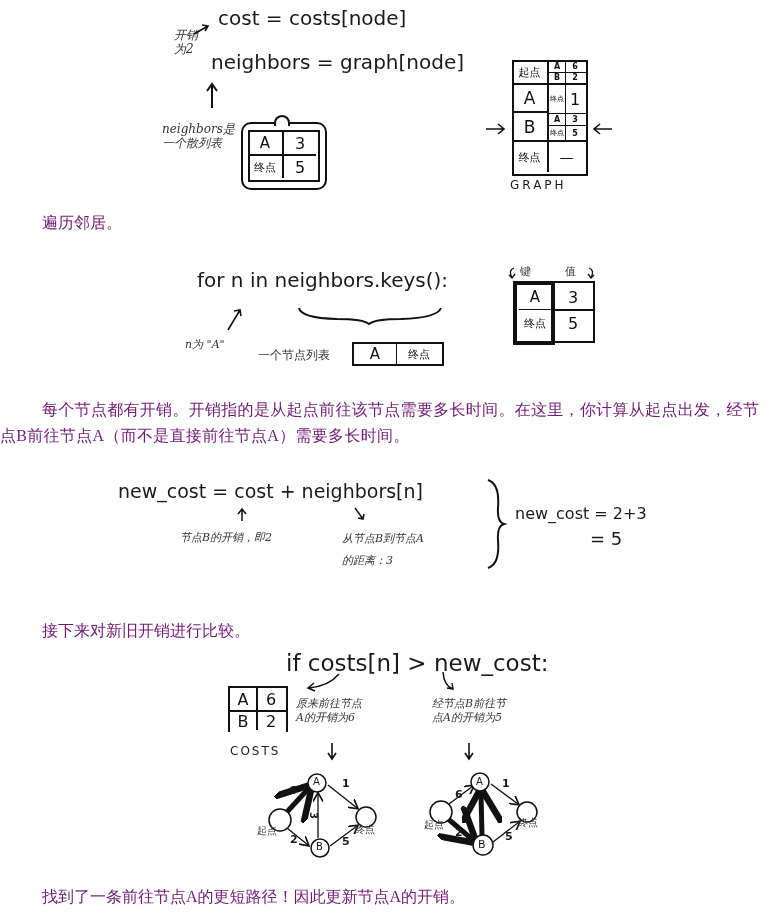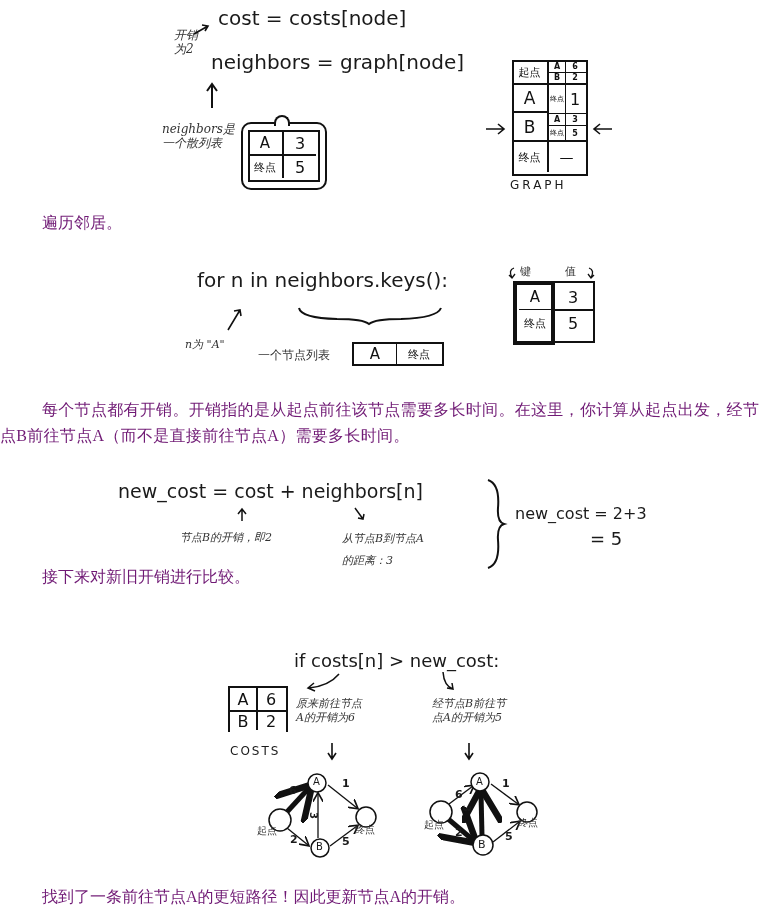--- a/index.html
+++ b/index.html
@@ -127,24 +127,24 @@
   <div class="abs note" style="left:180px;top:530px;font-size:11px;">节点B的开销，即2</div>
   <div class="abs note" style="left:342px;top:528px;font-size:11px;line-height:22px;white-space:pre;">从节点B到节点A
 的距离：3</div>
   <svg style="left:486px;top:478px;" width="20" height="92">
     <path d="M2 2 Q14 6 12 30 Q11 44 18 46 Q11 48 12 62 Q14 86 2 90" stroke="#111" stroke-width="2" fill="none"></path>
   </svg>
   <div class="abs hand" style="left:515px;top:504px;font-size:16px;">new_cost = 2+3</div>
   <div class="abs hand" style="left:590px;top:528px;font-size:18px;">= 5</div>
 </div>
 
-<div class="para" style="left:42px;top:564px;">接下来对新旧开销进行比较。</div>
-
-<div>
-  <div class="abs hand" style="left:294px;top:650px;font-size:18px;">if costs[n] &gt; new_cost:</div>
+<div class="para" style="left:42px;top:618px;">接下来对新旧开销进行比较。</div>
+
+<div>
+  <div class="abs hand" style="left:286px;top:650px;font-size:23px;">if costs[n] &gt; new_cost:</div>
   <svg style="left:305px;top:672px;" width="36" height="20">
     <path d="M34 2 Q24 14 4 16 M9 11 L3 16 L10 19" stroke="#111" stroke-width="1.5" fill="none"></path>
   </svg>
   <svg style="left:440px;top:670px;" width="16" height="22">
     <path d="M3 2 Q4 16 13 19 M7 18 L13 19 L12 13" stroke="#111" stroke-width="1.5" fill="none"></path>
   </svg>
 
   <div class="abs" style="left:228px;top:686px;width:56px;height:44px;border-left:2px solid #111;border-right:2px solid #111;border-top:2px solid #111;"></div>
   <div class="abs" style="left:228px;top:710px;width:58px;height:2px;background:#111;"></div>
   <div class="abs" style="left:256px;top:686px;width:2px;height:44px;background:#111;"></div>

